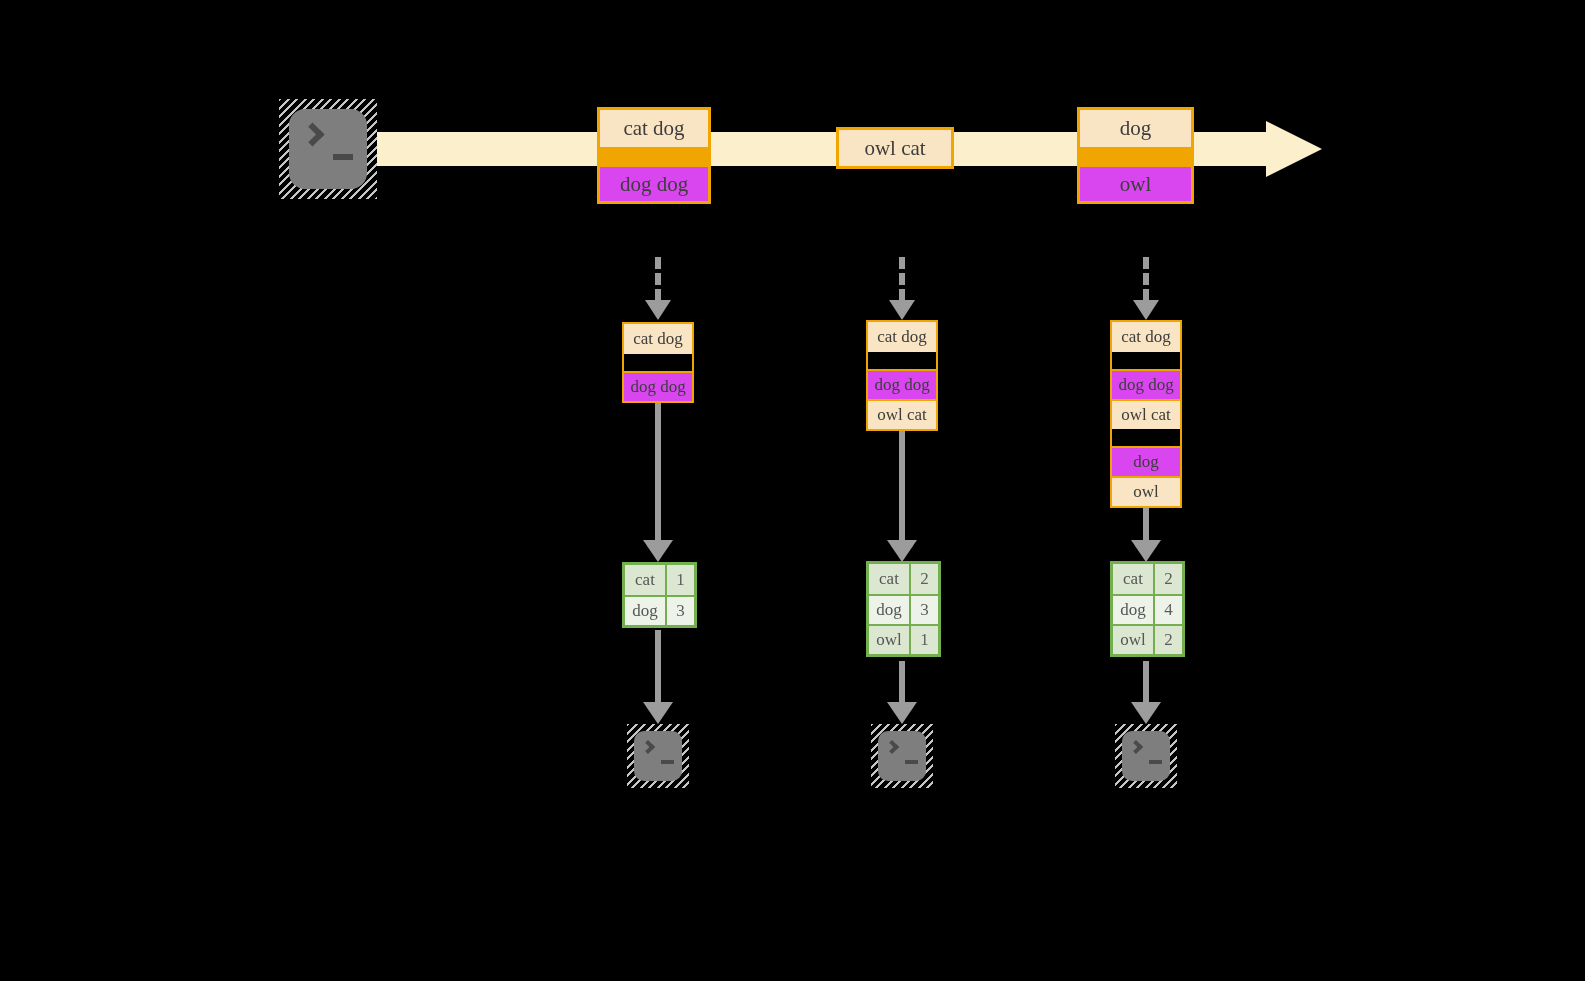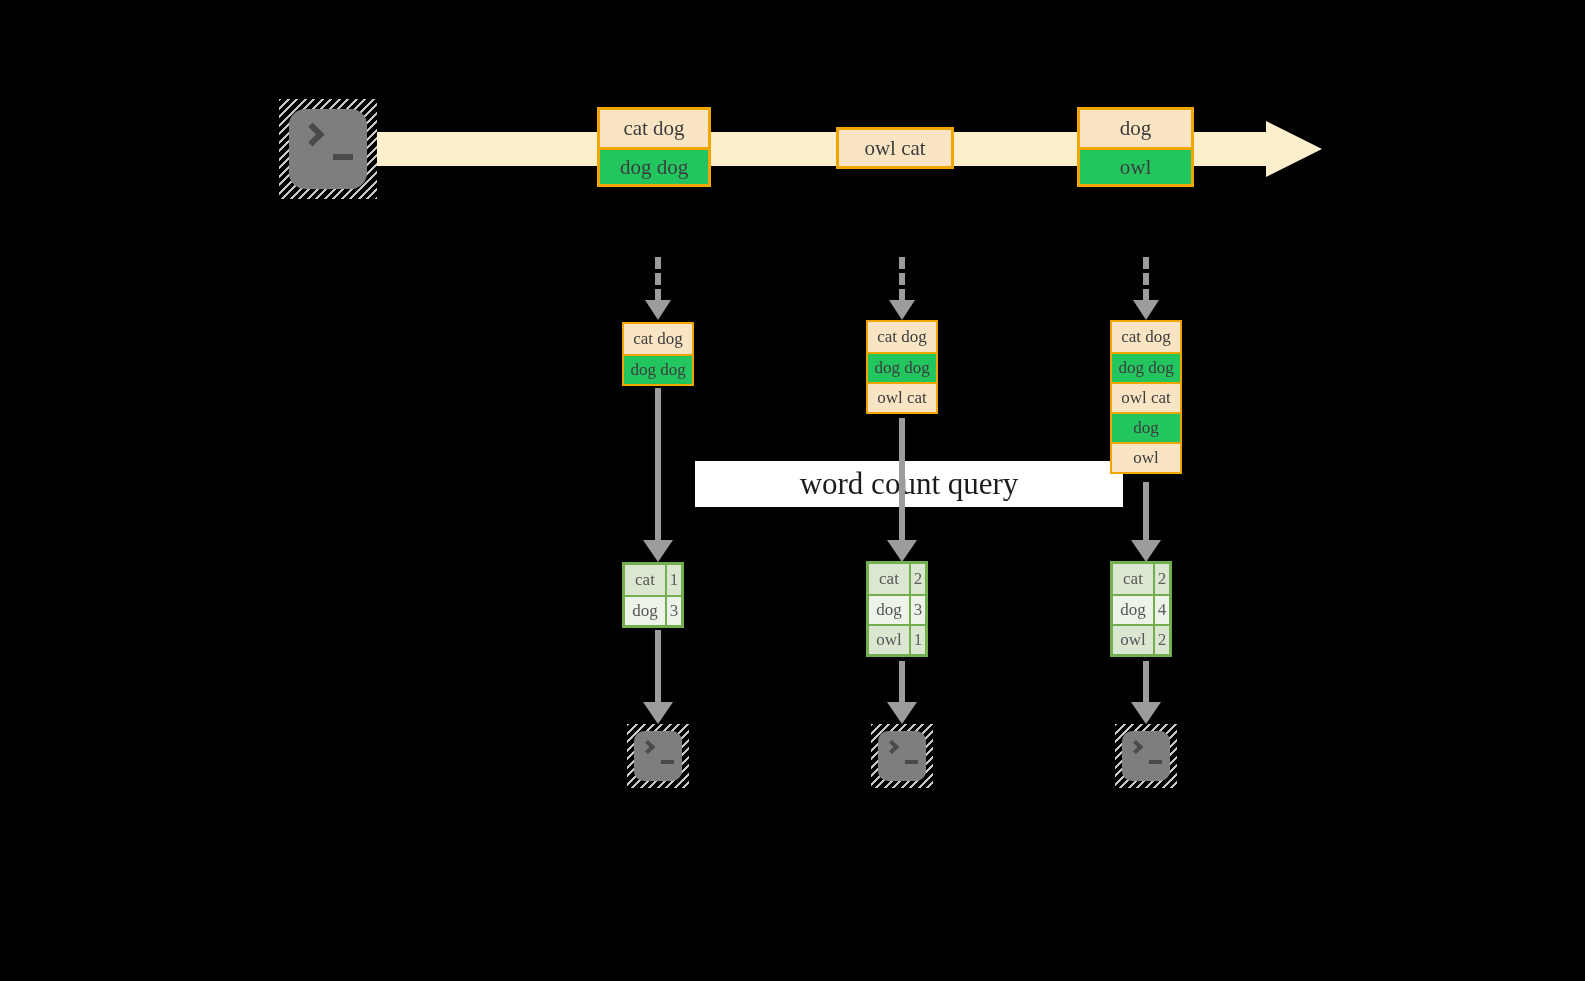--- a/index.html
+++ b/index.html
@@ -13,30 +13,30 @@
   .stream-head { position:absolute; left:1266px; top:121px; width:0; height:0; z-index:1;
                  border-top:28px solid transparent; border-bottom:28px solid transparent;
                  border-left:56px solid #FBF0CB; }
 
   
   .ebox { position:absolute; border:3px solid #F0A500; z-index:3; background:#F0A500; }
   .ebox .cell { display:flex; align-items:center; justify-content:center;
                 height:37px; font-size:21px; color:#3D3D3D; }
   .ebox .cell + .cell { border-top:3px solid #F0A500; }
   .cell-dark  { background:#F9E4C4; }
-  .cell-light { background:#22c55e; }
+  .cell-light { background:#d946ef;margin-top:17px; }
 
   
   .stack { position:absolute; width:72px; border:2px solid #F0A500; z-index:3; }
   .stack .cell { display:flex; align-items:center; justify-content:center;
                  height:30px; font-size:17px; color:#3D3D3D; }
   .stack .cell + .cell { border-top:2px solid #F0A500; }
 
   
-  .gtable { position:absolute; width:62px; border:3px solid #74AF4F; z-index:3; }
+  .gtable { position:absolute; width:75px; border:3px solid #74AF4F; z-index:3; }
   .grow { display:flex; height:30px; }
   .grow + .grow { border-top:2px solid #74AF4F; }
   .gword  { flex:0 0 42px; border-right:2px solid #74AF4F; display:flex;
             align-items:center; justify-content:center; font-size:17px; color:#565656; }
   .gcount { flex:1; display:flex; align-items:center; justify-content:center;
             font-size:17px; color:#5E5E5E; }
   .row-dark  { background:#DBE7D1; }
   .row-light { background:#EEF3EA; }
 
   
@@ -87,23 +87,20 @@
     <div class="cell cell-light">dog dog</div>
   </div>
   <div class="ebox" style="left:836px;top:127px;width:118px">
     <div class="cell cell-dark" style="height:36px">owl cat</div>
   </div>
   <div class="ebox" style="left:1077px;top:107px;width:117px">
     <div class="cell cell-dark">dog</div>
     <div class="cell cell-light">owl</div>
   </div>
 
-  <div class="query-band">
-    <span>word count query</span>
-  </div>
 
   <div class="vdash" style="left:655px;top:257px;height:44px"></div>
   <div class="dhead" style="left:645px;top:300px"></div>
 
   <div class="stack" style="left:622px;top:322px">
     <div class="cell cell-dark">cat dog</div>
     <div class="cell cell-light">dog dog</div>
   </div>
 
   <div class="vline" style="left:655px;top:388px;height:152px"></div>

